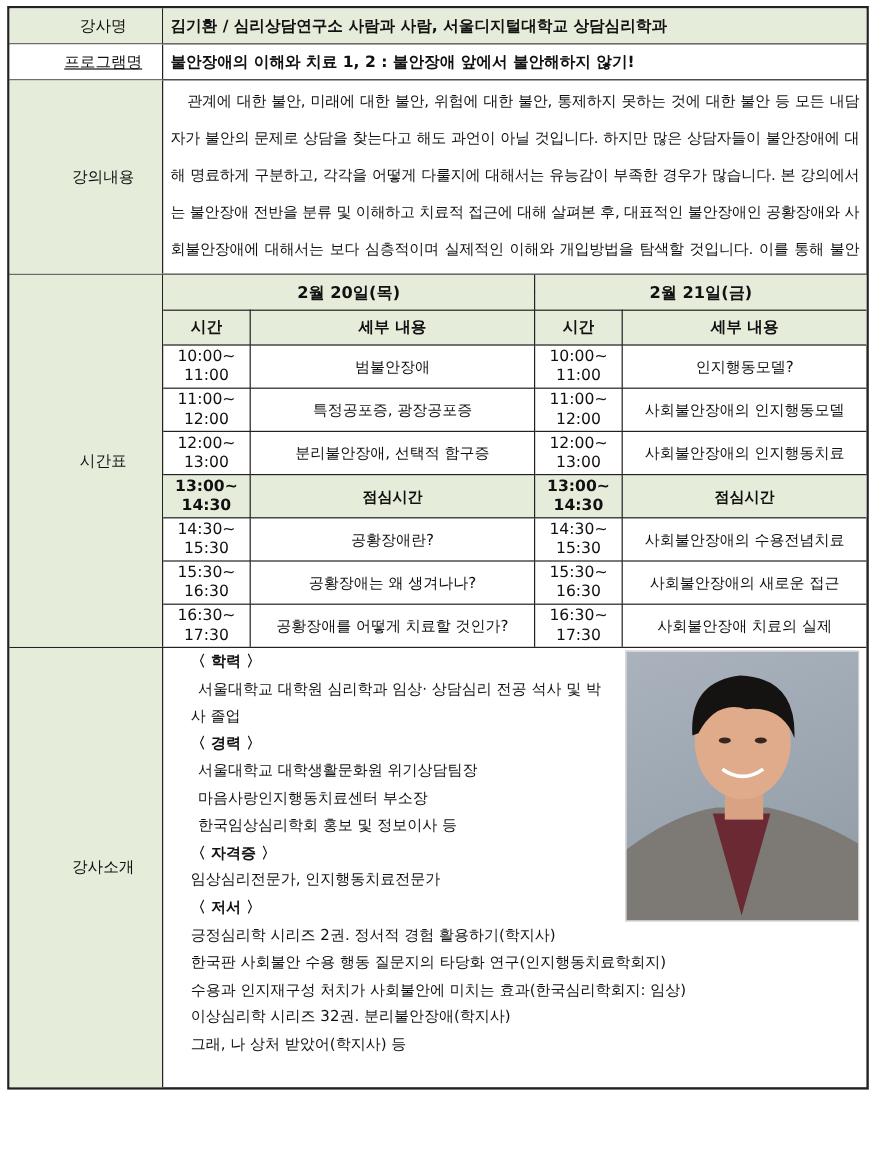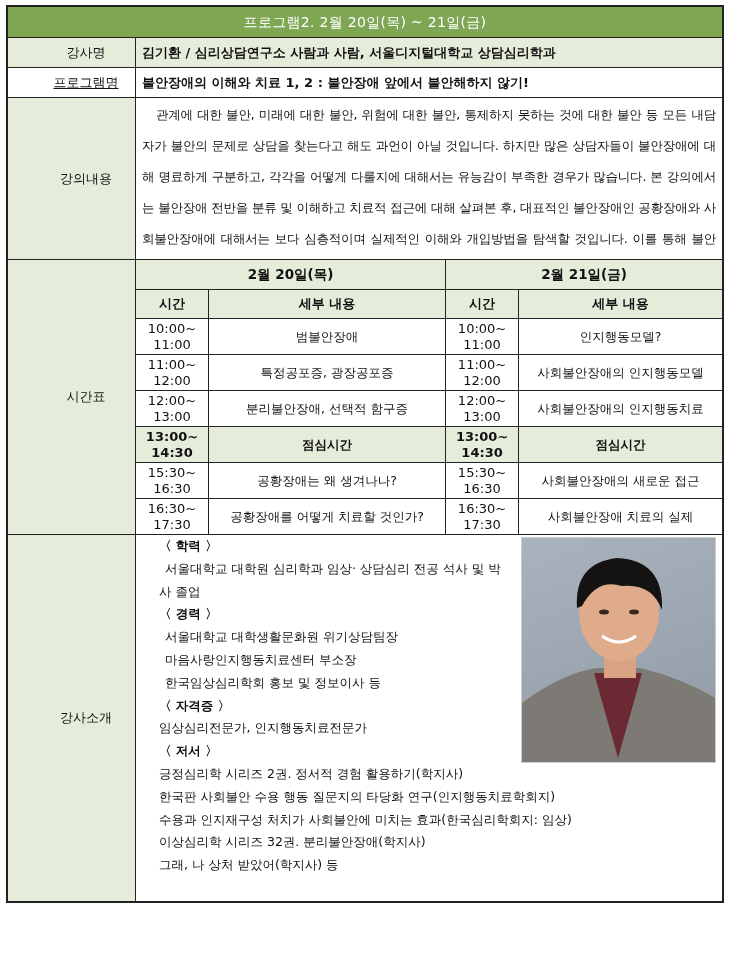--- a/index.html
+++ b/index.html
@@ -31,21 +31,20 @@
   .r5{border-bottom:none;}
   .bio{flex:1;position:relative;font-size:12.5px;line-height:22.8px;padding:0 4px;margin-left:19px;}
   .bio .h{font-weight:bold;}
   .bio .i{padding-left:6px;}
   .photo{position:absolute;right:6px;top:2px;width:193px;height:224px;background:linear-gradient(160deg,#aab3bd 0%,#9aa4ae 60%,#8f98a3 100%);overflow:hidden;border:1px solid #ccc;}
 </style>
 </head>
 <body>
 
 <div class="sheet">
-  <div class="title">프로그램2. 2월 20일(목) ~ 21일(금)</div>
 
   <div class="row r1">
     <div class="label">강사명</div>
     <div class="cell bold">김기환 / 심리상담연구소 사람과 사람, 서울디지털대학교 상담심리학과</div>
   </div>
 
   <div class="row r2">
     <div class="label">프로그램명</div>
     <div class="cell bold">불안장애의 이해와 치료 1, 2 : 불안장애 앞에서 불안해하지 않기!</div>
   </div>
@@ -88,20 +87,26 @@
           <td class="t"><span>12:00~</span><br><span>13:00</span></td>
           <td>사회불안장애의 인지행동치료</td>
         </tr>
         <tr class="slot lunch">
           <td class="t"><span>13:00~</span><br><span>14:30</span></td>
           <td class="mid">점심시간</td>
           <td class="t"><span>13:00~</span><br><span>14:30</span></td>
           <td>점심시간</td>
         </tr>
         <tr class="slot">
+          <td class="t"><span>14:30~</span><br><span>15:30</span></td>
+          <td class="mid">공황장애란?</td>
+          <td class="t"><span>14:30~</span><br><span>15:30</span></td>
+          <td>사회불안장애의 수용전념치료</td>
+        </tr>
+        <tr class="slot">
           <td class="t"><span>15:30~</span><br><span>16:30</span></td>
           <td class="mid">공황장애는 왜 생겨나나?</td>
           <td class="t"><span>15:30~</span><br><span>16:30</span></td>
           <td>사회불안장애의 새로운 접근</td>
         </tr>
         <tr class="slot">
           <td class="t"><span>16:30~</span><br><span>17:30</span></td>
           <td class="mid">공황장애를 어떻게 치료할 것인가?</td>
           <td class="t"><span>16:30~</span><br><span>17:30</span></td>
           <td>사회불안장애 치료의 실제</td>

